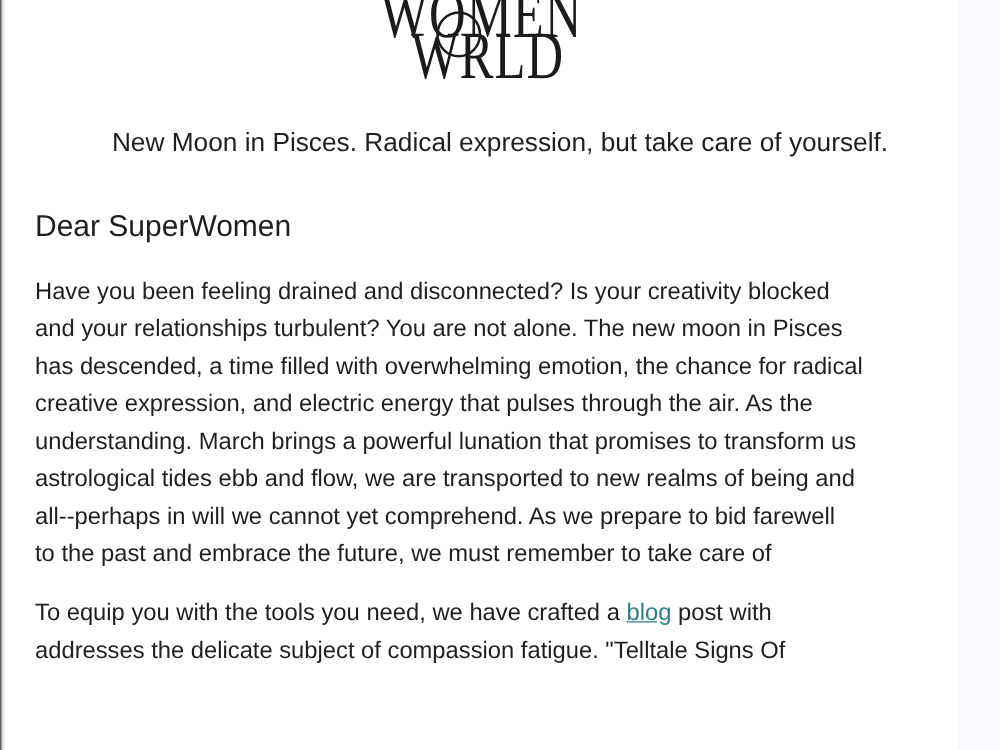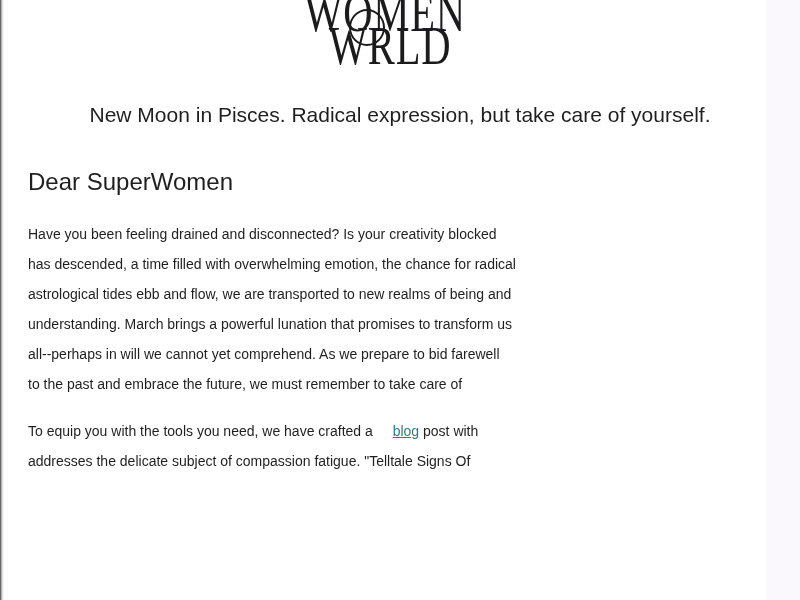--- a/index.html
+++ b/index.html
@@ -66,27 +66,26 @@
   }
   .bodycopy {
     position: absolute;
     left: 28px; top: 219px;
     width: 740px;
   }
   .paragraph + .paragraph { margin-top: 17px; }
   .line {
     height: 30px;
     line-height: 30px;
-    font-size: 14px;
+    font-size: 19px;
     white-space: pre;
   }
   a.link {
     color: var(--link, #2b7e8e);
     cursor: pointer;
-    margin-left: 16px;
   }
 </style>
 </head>
 <body>
 
 <div class="page">
   <div class="left-edge"></div>
   <div class="right-tint"></div>
 
   <header class="logo">
@@ -95,23 +94,25 @@
     <div class="logo-o"></div>
   </header>
 
   <div class="tagline">New Moon in Pisces. Radical expression, but take care of yourself.</div>
 
   <div class="greeting">Dear SuperWomen</div>
 
   <main id="paragraphs" class="bodycopy">
       <div class="paragraph">
         <div class="line"><span>Have you been feeling drained and disconnected? Is your creativity blocked</span></div>
+        <div class="line"><span>and your relationships turbulent? You are not alone. The new moon in Pisces</span></div>
         <div class="line"><span>has descended, a time filled with overwhelming emotion, the chance for radical</span></div>
+        <div class="line"><span>creative expression, and electric energy that pulses through the air. As the</span></div>
+        <div class="line"><span>understanding. March brings a powerful lunation that promises to transform us</span></div>
         <div class="line"><span>astrological tides ebb and flow, we are transported to new realms of being and</span></div>
-        <div class="line"><span>understanding. March brings a powerful lunation that promises to transform us</span></div>
         <div class="line"><span>all--perhaps in will we cannot yet comprehend. As we prepare to bid farewell</span></div>
         <div class="line"><span>to the past and embrace the future, we must remember to take care of</span></div>
       </div>
       <div class="paragraph">
         <div class="line"><span>To equip you with the tools you need, we have crafted a </span><a class="link" href="#">blog</a><span> post with</span></div>
         <div class="line"><span>addresses the delicate subject of compassion fatigue. "Telltale Signs Of</span></div>
       </div>
     </main>
 </div>
 

